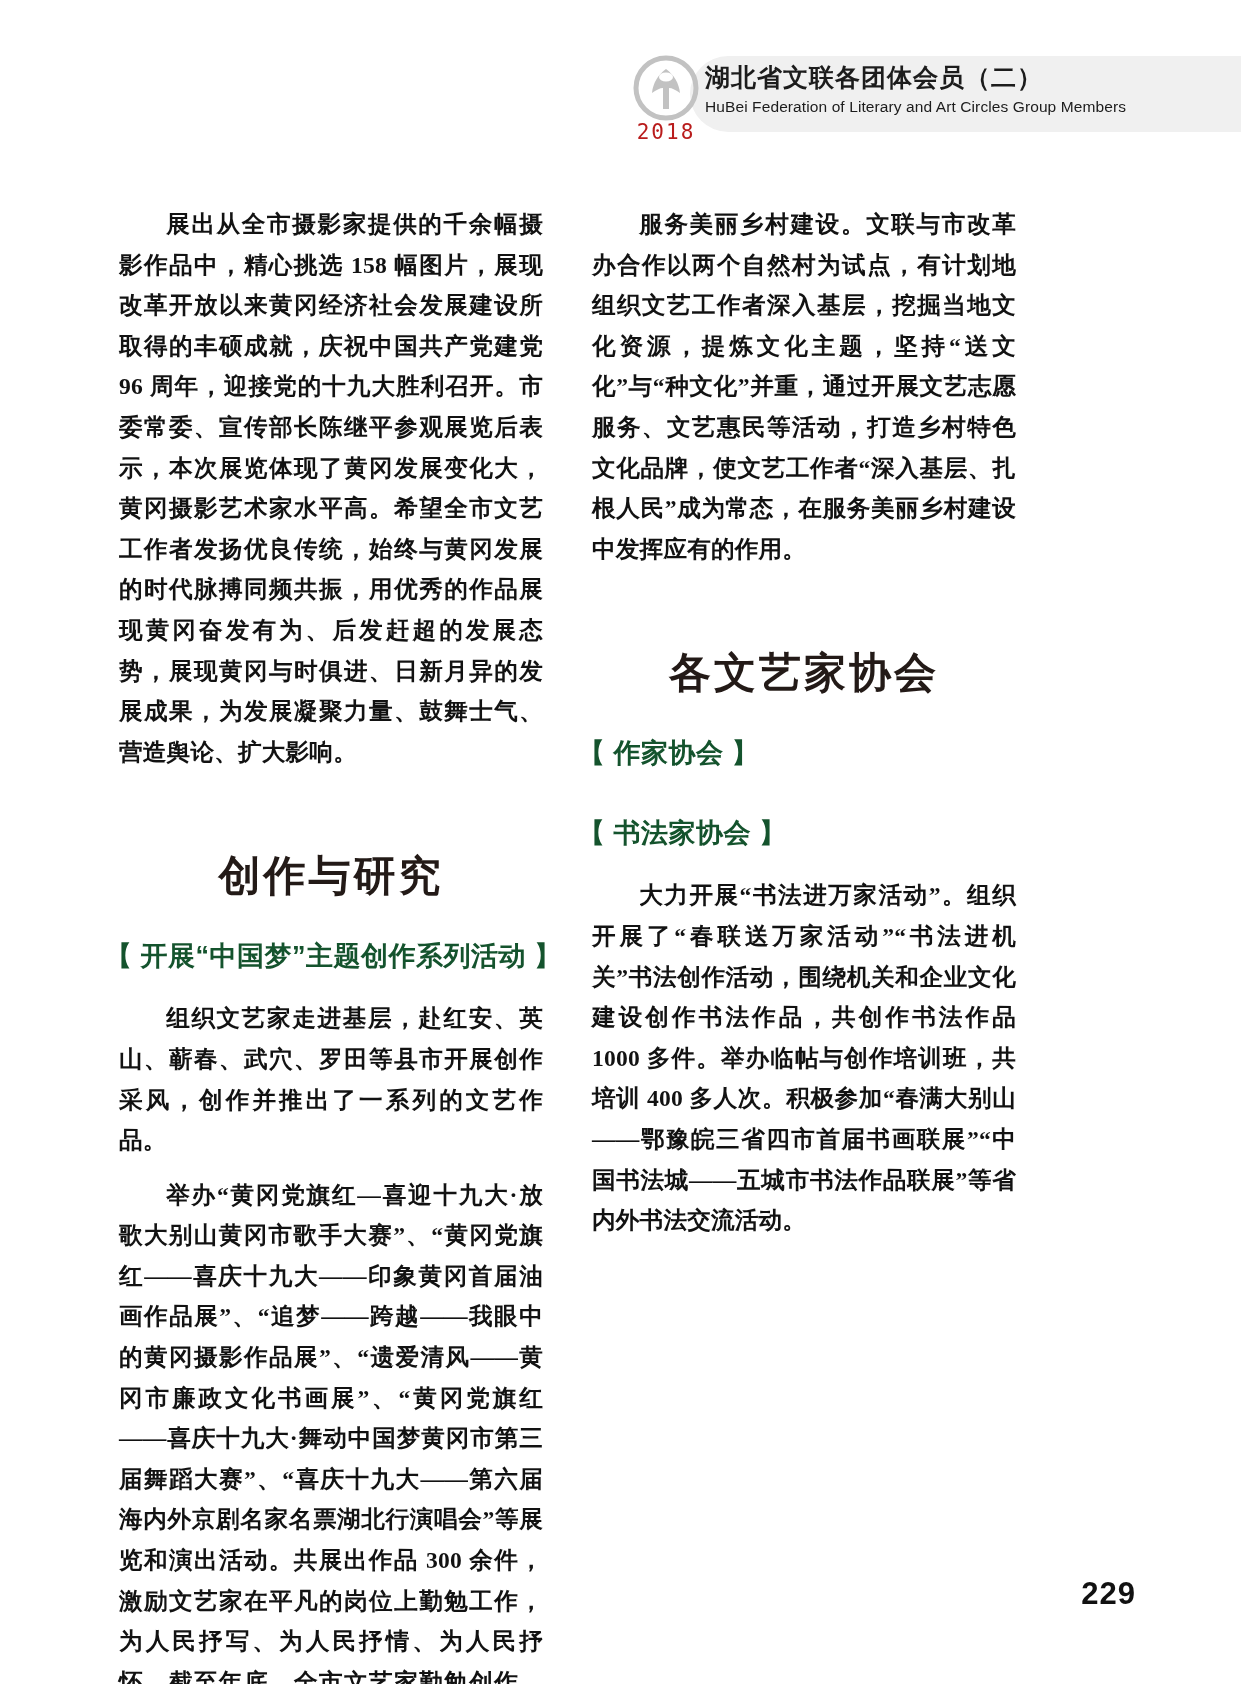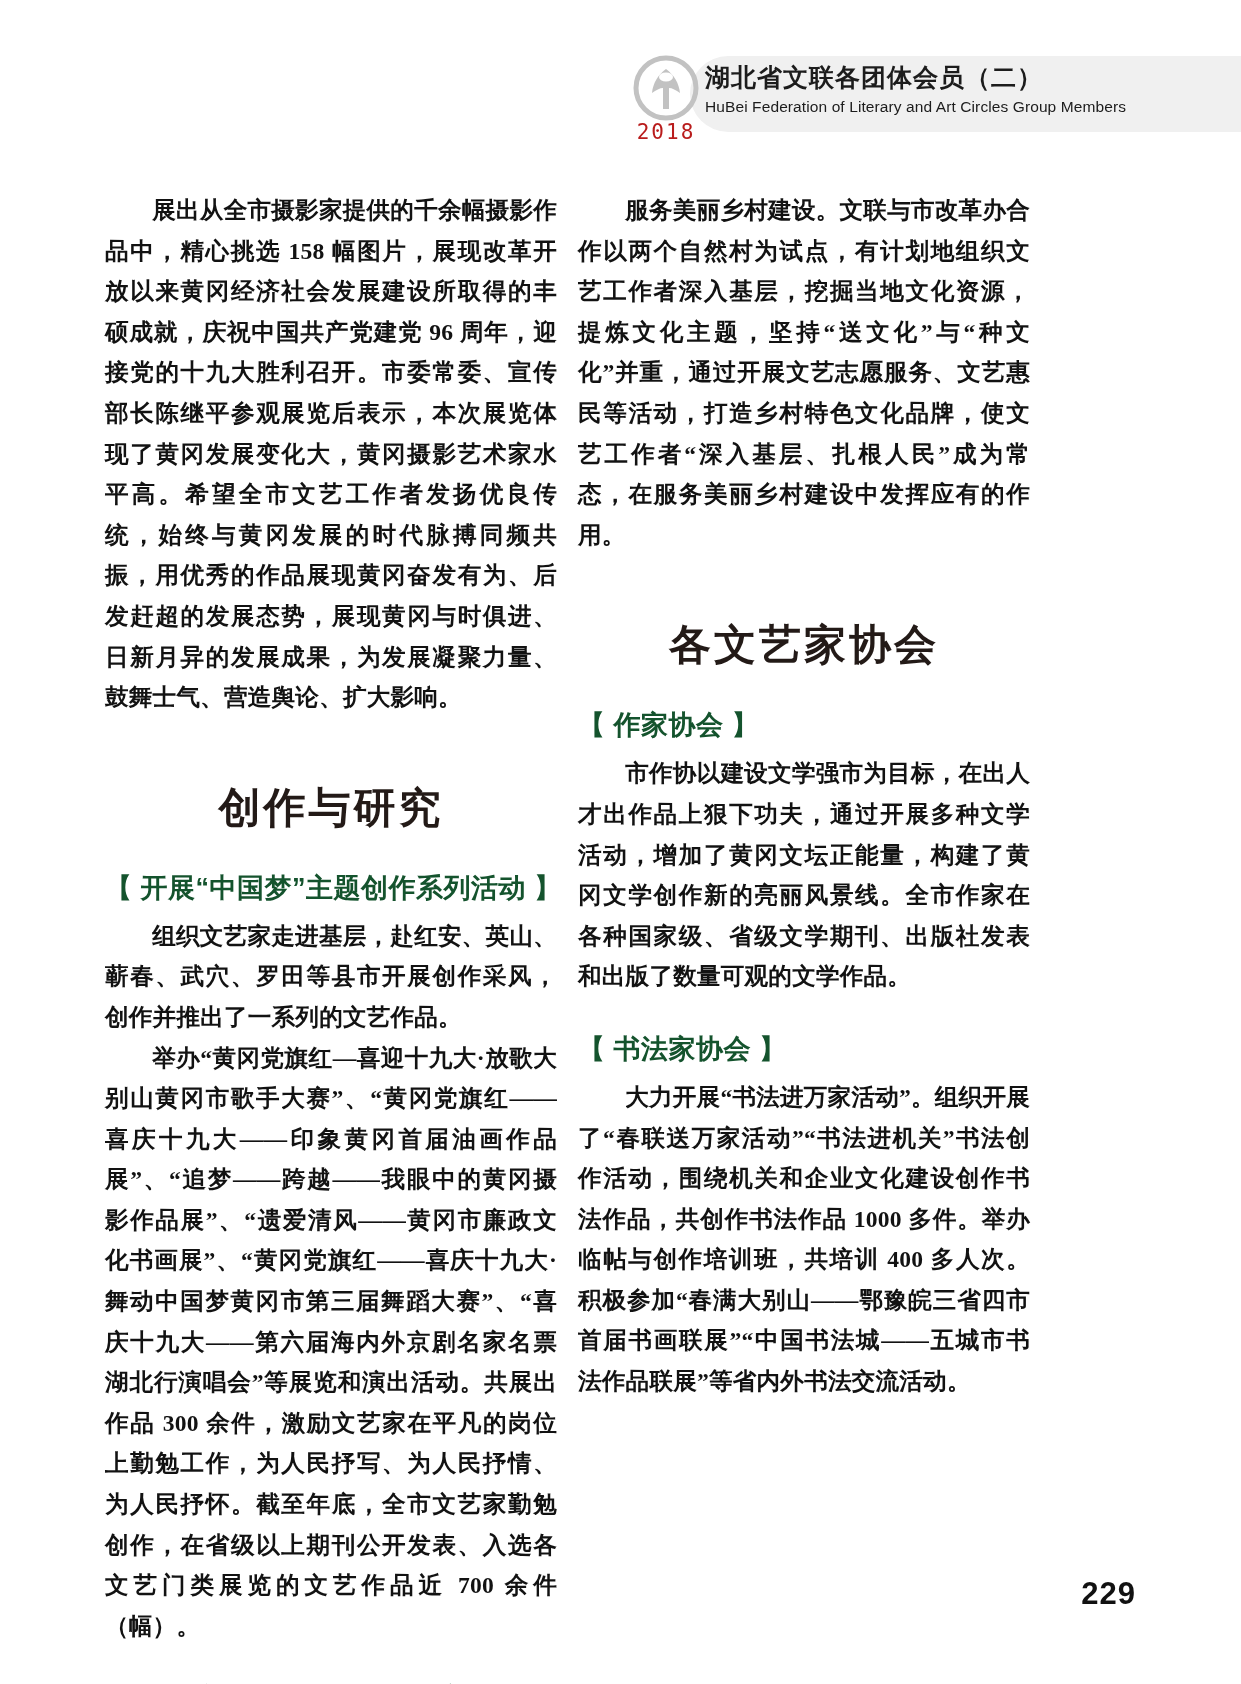--- a/index.html
+++ b/index.html
@@ -89,21 +89,21 @@
 
   
   .para {
     font-family: "Liberation Serif", "DejaVu Serif", serif;
     font-weight: 700;
     font-size: 23.6px;
     line-height: 40.6px;
     text-align: justify;
     text-justify: inter-ideograph;
     letter-spacing: 0.2px;
-    margin: 0;
+    margin: 14px;
     color: #121212;
   }
   .para.indent { text-indent: 2em; }
   .para + .para { margin-top: 0; }
 
   .section-title {
     font-family: "Liberation Sans", "DejaVu Sans", sans-serif;
     font-weight: 700;
     font-size: 42px;
     letter-spacing: 3px;
@@ -192,21 +192,20 @@
   <div class="sp-lg"></div>
 
   <h2 class="section-title">各文艺家协会</h2>
 
   <div class="sp-md"></div>
 
   <h3 class="sub-head">【 作家协会 】</h3>
 
   <div class="sp-xs"></div>
 
-  <p class="para indent">市作协以建设文学强市为目标，在出人才出作品上狠下功夫，通过开展多种文学活动，增加了黄冈文坛正能量，构建了黄冈文学创作新的亮丽风景线。全市作家在各种国家级、省级文学期刊、出版社发表和出版了数量可观的文学作品。</p>
 
   <div class="sp-md"></div>
 
   <h3 class="sub-head">【 书法家协会 】</h3>
 
   <div class="sp-xs"></div>
 
   <p class="para indent">大力开展“书法进万家活动”。组织开展了“春联送万家活动”“书法进机关”书法创作活动，围绕机关和企业文化建设创作书法作品，共创作书法作品 1000 多件。举办临帖与创作培训班，共培训 400 多人次。积极参加“春满大别山——鄂豫皖三省四市首届书画联展”“中国书法城——五城市书法作品联展”等省内外书法交流活动。</p>
 </div>
 

